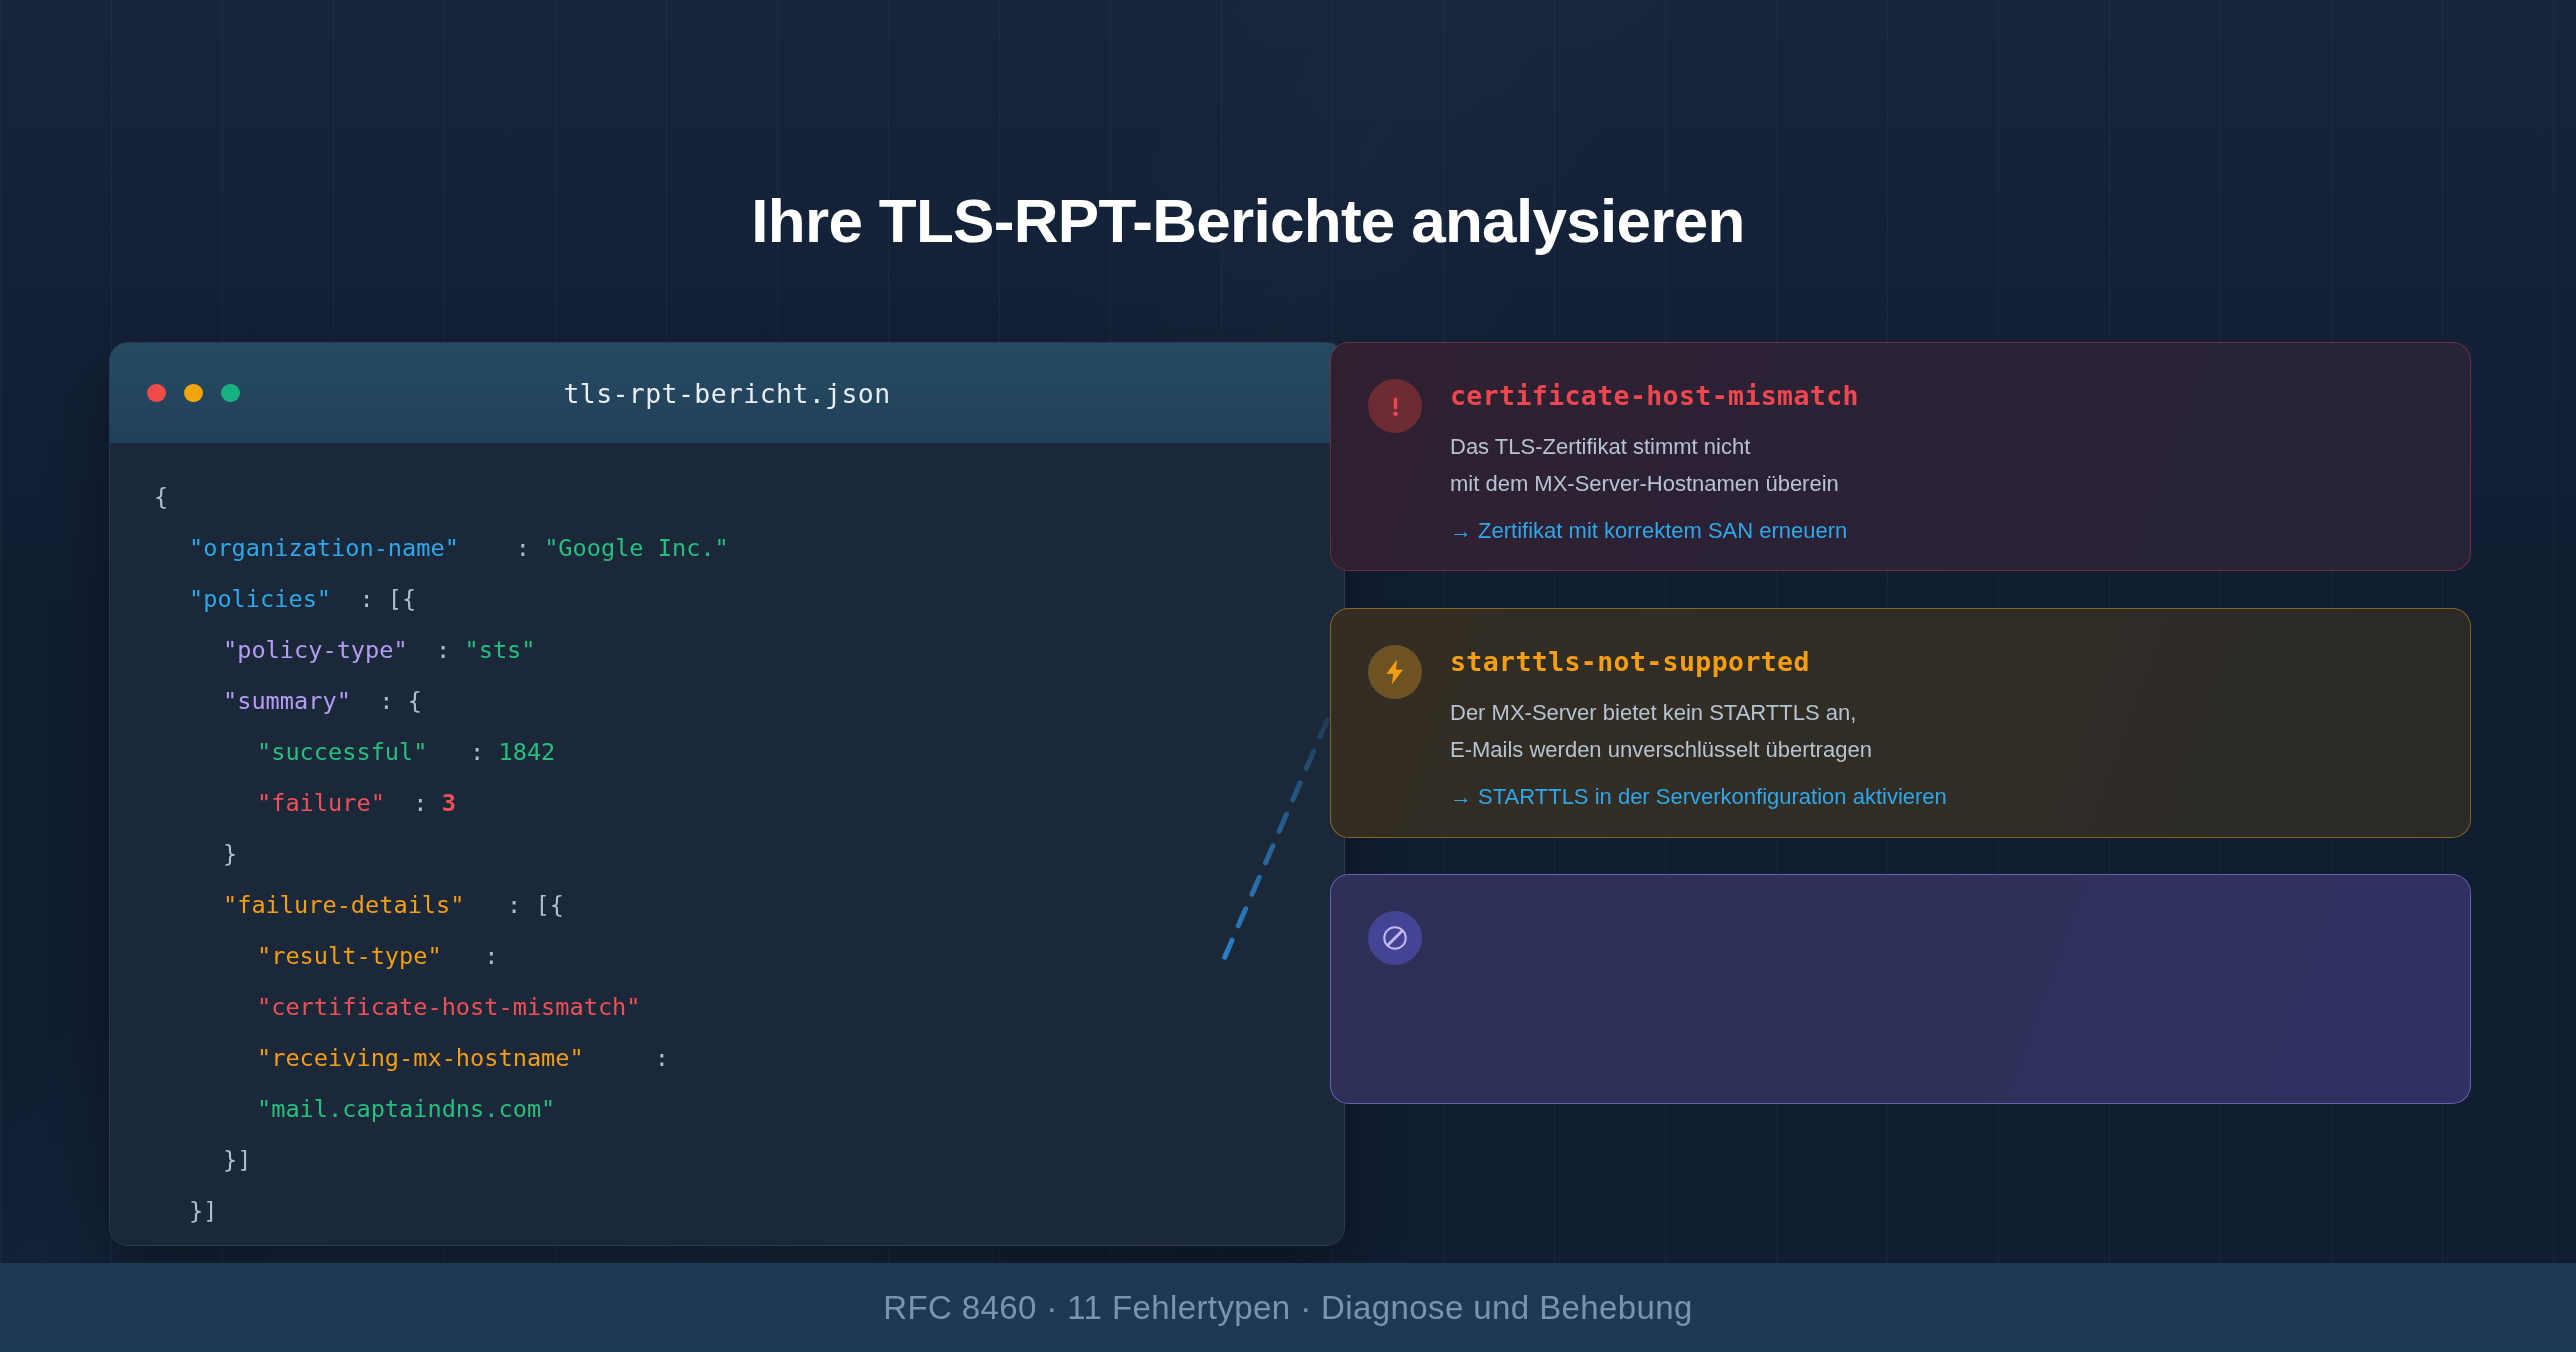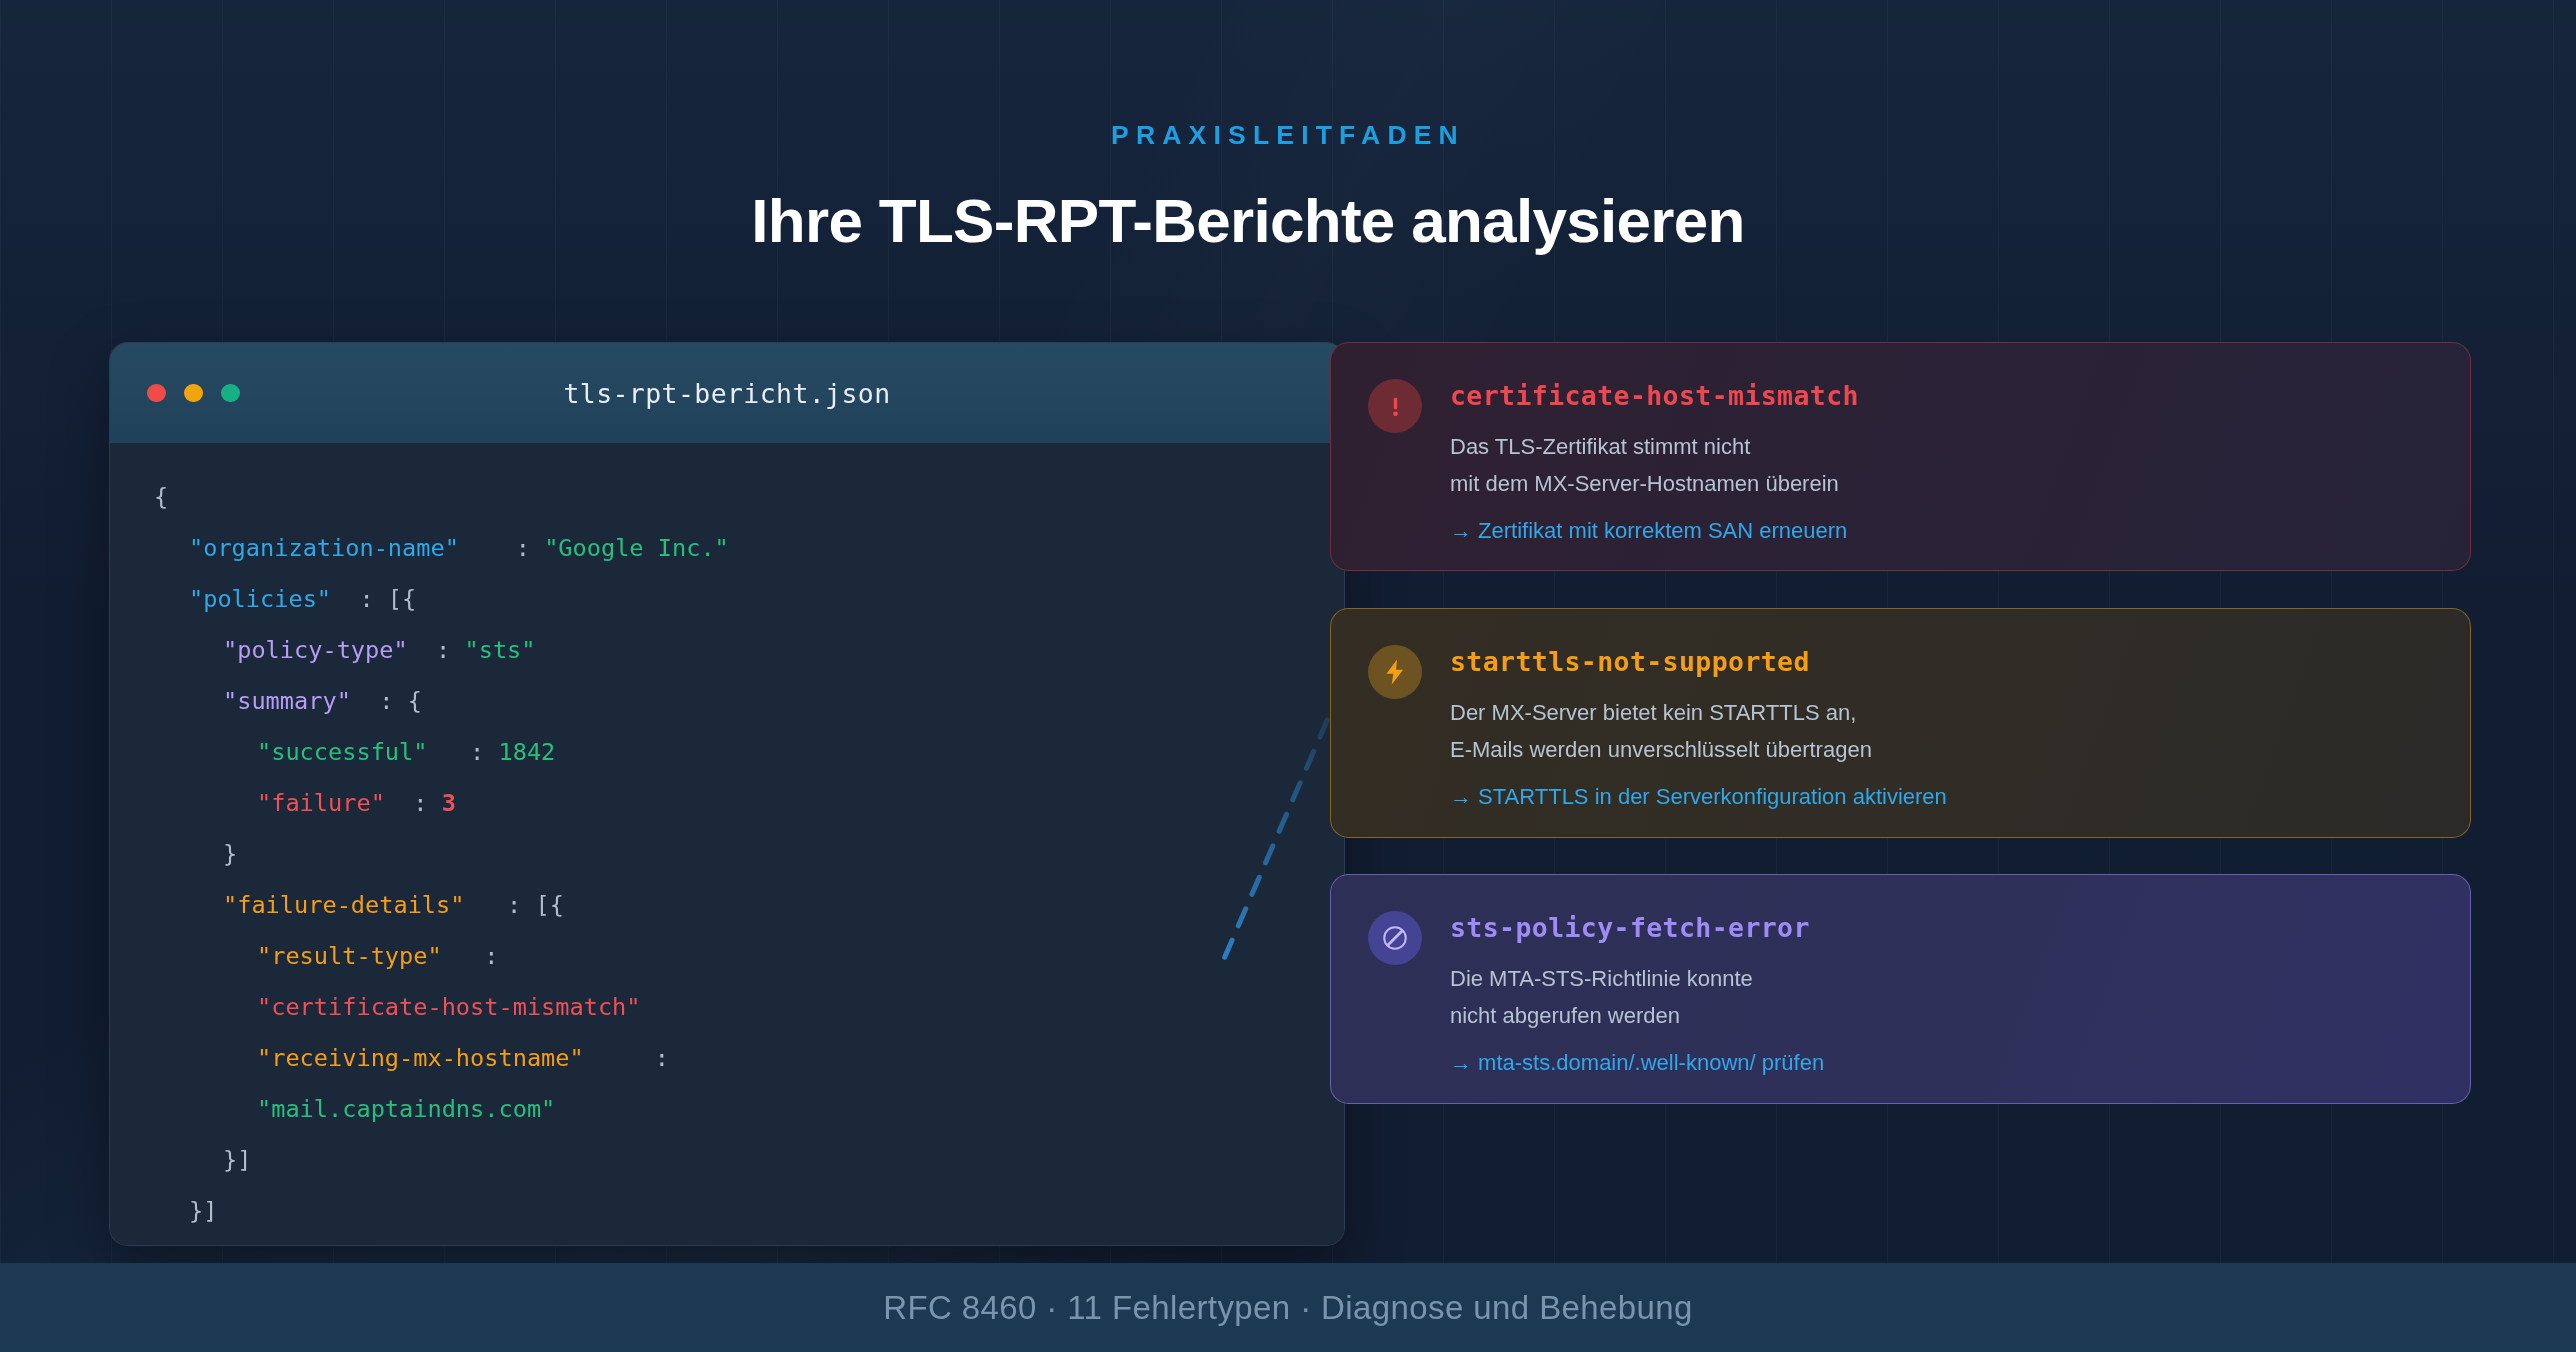--- a/index.html
+++ b/index.html
@@ -175,21 +175,20 @@
   }
 </style>
 </head>
 <body>
 
 <div id="stage">
 
   <div id="grid"></div>
   <div id="sheen"></div>
 
-  <div id="eyebrow">PRAXISLEITFADEN</div>
   <h1 id="page-title">Ihre TLS-RPT-Berichte analysieren</h1>
 
   <div id="code-window">
     <div id="title-bar">
       <div class="dots">
         <span class="dot red"></span>
         <span class="dot yellow"></span>
         <span class="dot green"></span>
       </div>
       <div id="file-name">tls-rpt-bericht.json</div>
@@ -258,28 +257,20 @@
     </div>
   </div>
 
   <div class="card" id="card-2">
     <div class="badge" id="badge-2">
       <svg width="30" height="30" viewBox="0 0 24 24" aria-hidden="true">
         <circle cx="12" cy="12" r="8.6" fill="none" stroke="#c3b8fb" stroke-width="1.6"></circle>
         <line x1="6.6" y1="17.4" x2="17.4" y2="6.6" stroke="#c3b8fb" stroke-width="2.2" stroke-linecap="round"></line>
       </svg>
     </div>
-    <div class="card-inner">
-      <div class="card-code" id="code-2">sts-policy-fetch-error</div>
-      <div class="card-desc">
-        <div>Die MTA-STS-Richtlinie konnte</div>
-        <div>nicht abgerufen werden</div>
-      </div>
-      <div class="card-fix">→ mta-sts.domain/.well-known/ prüfen</div>
-    </div>
   </div>
 
   <div id="footer">
     <div id="footer-text">RFC 8460 · 11 Fehlertypen · Diagnose und Behebung</div>
   </div>
 
 </div>
 
 
 </body></html>

